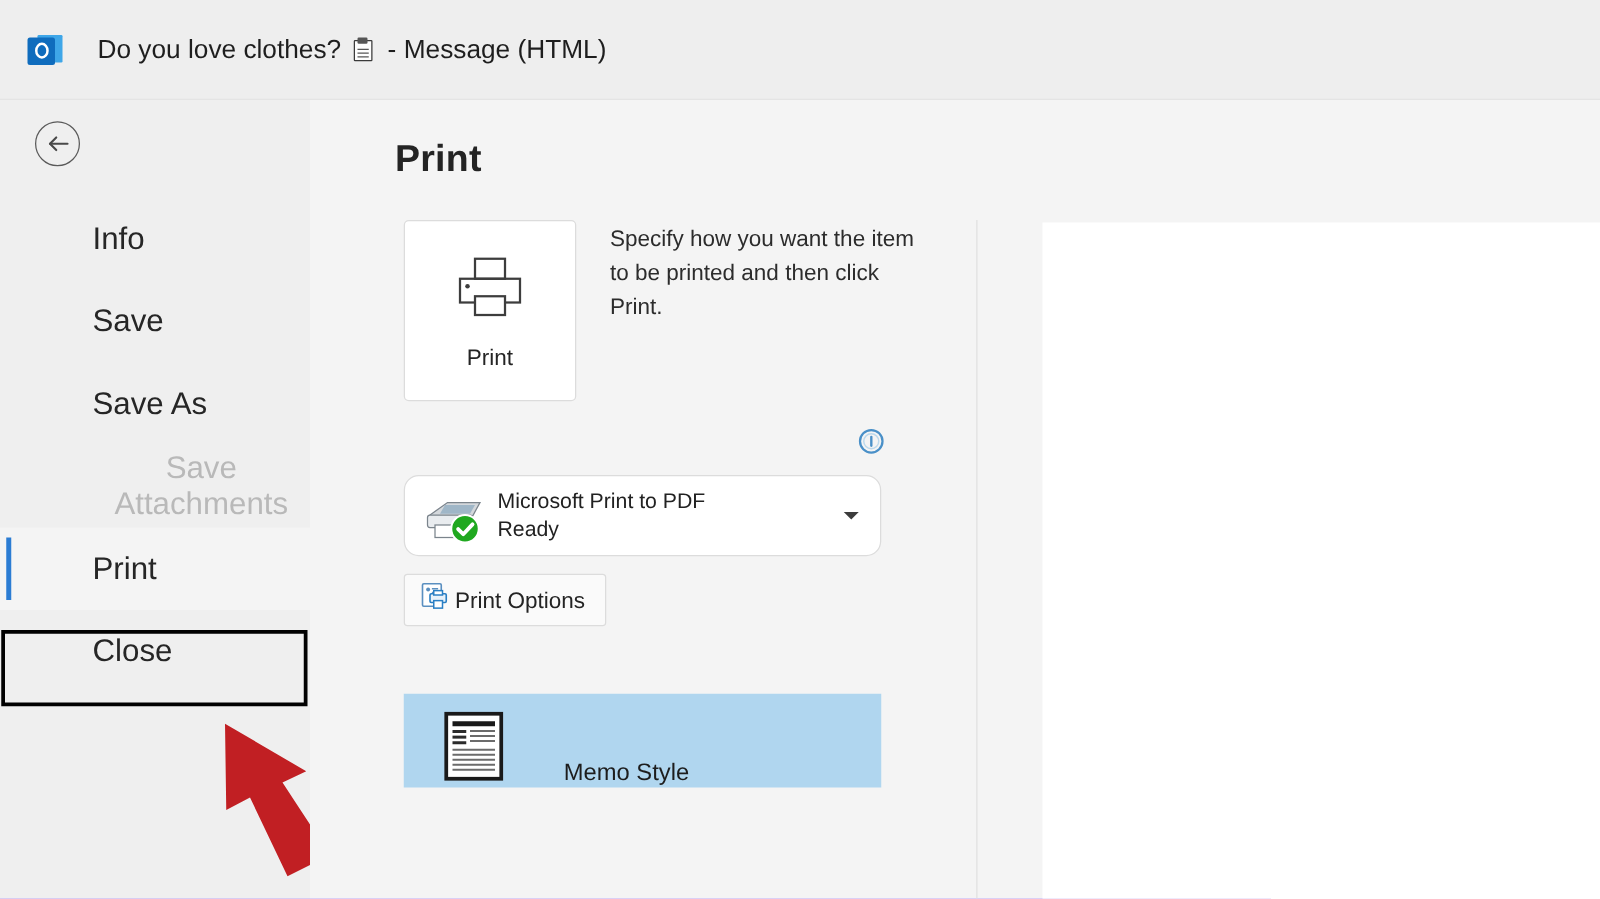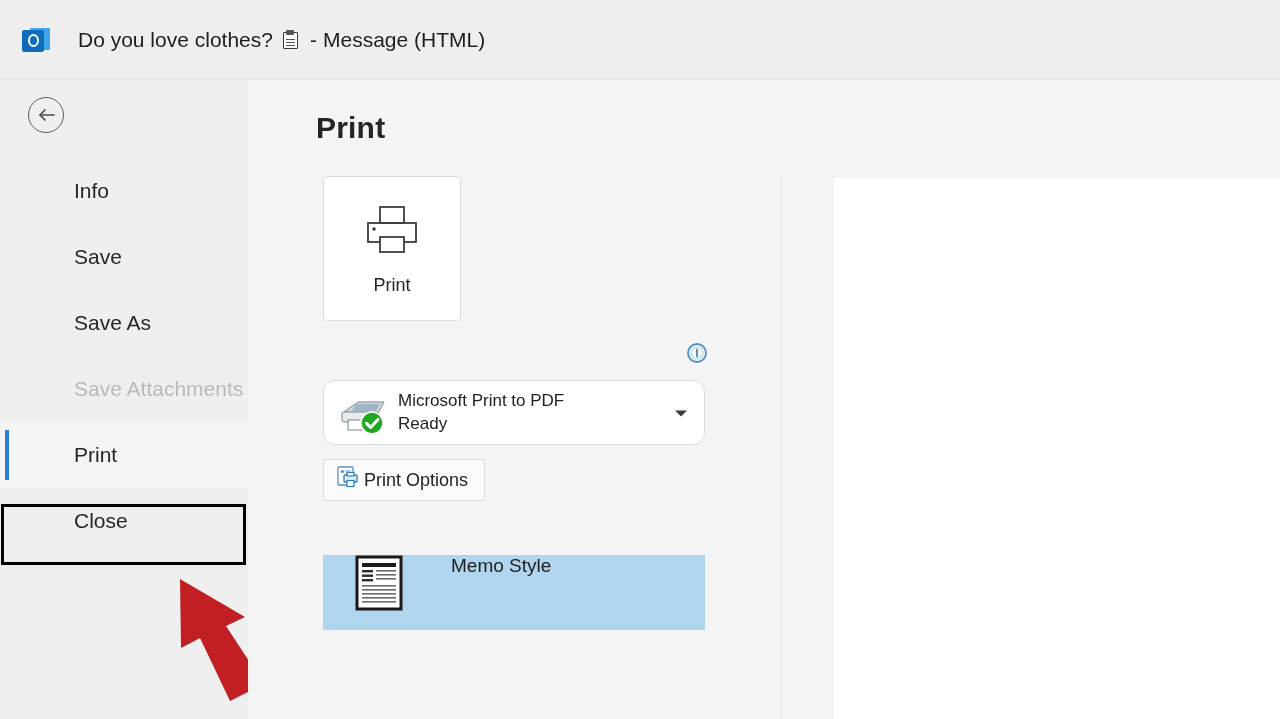--- a/index.html
+++ b/index.html
@@ -113,24 +113,25 @@
     cursor: pointer;
   }
   .back-btn svg { display: block; }
 
   .nav { position: absolute; left: 0; top: 78px; width: 248px; }
   .nav-item {
     height: 66px;
     display: flex;
     align-items: center;
     padding-left: 74px;
-    font-size: 21px;
+    font-size: 25px;
     color: #262626;
     cursor: pointer;
     position: relative;
+    text-align: center;
   }
   .nav-item.disabled { color: #b9b9b9; cursor: default; }
   .nav-item.selected {
     background: #f4f4f4;
   }
   .nav-item.selected::before {
     content: "";
     position: absolute;
     left: 5px; top: 8px;
     width: 4px; height: 50px;
@@ -259,21 +260,21 @@
     color: #242424;
     cursor: pointer;
   }
 
   .memo-style {
     position: absolute;
     left: 75px; top: 475px;
     width: 382px; height: 75px;
     background: #b0d6ef;
     display: flex;
-    align-items: flex-start;
+    align-items: flex-end;
     cursor: pointer;
   }
   .memo-doc-icon { margin-left: 32px; flex: 0 0 auto; }
   .memo-label { margin-left: 48px; font-size: 19px; color: #1d1d1d; }
 
   
   .preview-pane {
     position: absolute;
     left: 586px; top: 98px;
     width: 446px; height: 541px;
@@ -354,20 +355,21 @@
         <svg width="64" height="56" viewBox="0 0 64 56" aria-hidden="true">
           <rect x="20" y="6" width="24" height="16" fill="none" stroke="#3d3d3d" stroke-width="1.8"></rect>
           <rect x="8" y="22" width="48" height="19" fill="none" stroke="#3d3d3d" stroke-width="1.8"></rect>
           <rect x="20" y="36" width="24" height="15" fill="#fff" stroke="#3d3d3d" stroke-width="1.8"></rect>
           <circle cx="14" cy="28" r="1.8" fill="#3d3d3d"></circle>
         </svg>
       </span>
       <span class="label">Print</span>
     </div>
 
+    <div class="print-desc">Specify how you want the item to be printed and then click Print.</div>
 
     <div class="section-head printer-head">Printer</div>
 
     <div class="info-icon">
       <svg width="22" height="22" viewBox="0 0 22 22" aria-hidden="true">
         <circle cx="11" cy="11" r="9" fill="none" stroke="#4a90c8" stroke-width="1.8"></circle>
         <circle cx="11" cy="11" r="6" fill="none" stroke="#bcd9ec" stroke-width="1.2"></circle>
         <rect x="10.1" y="6.5" width="1.9" height="9" rx="0.9" fill="#4a90c8"></rect>
       </svg>
     </div>

